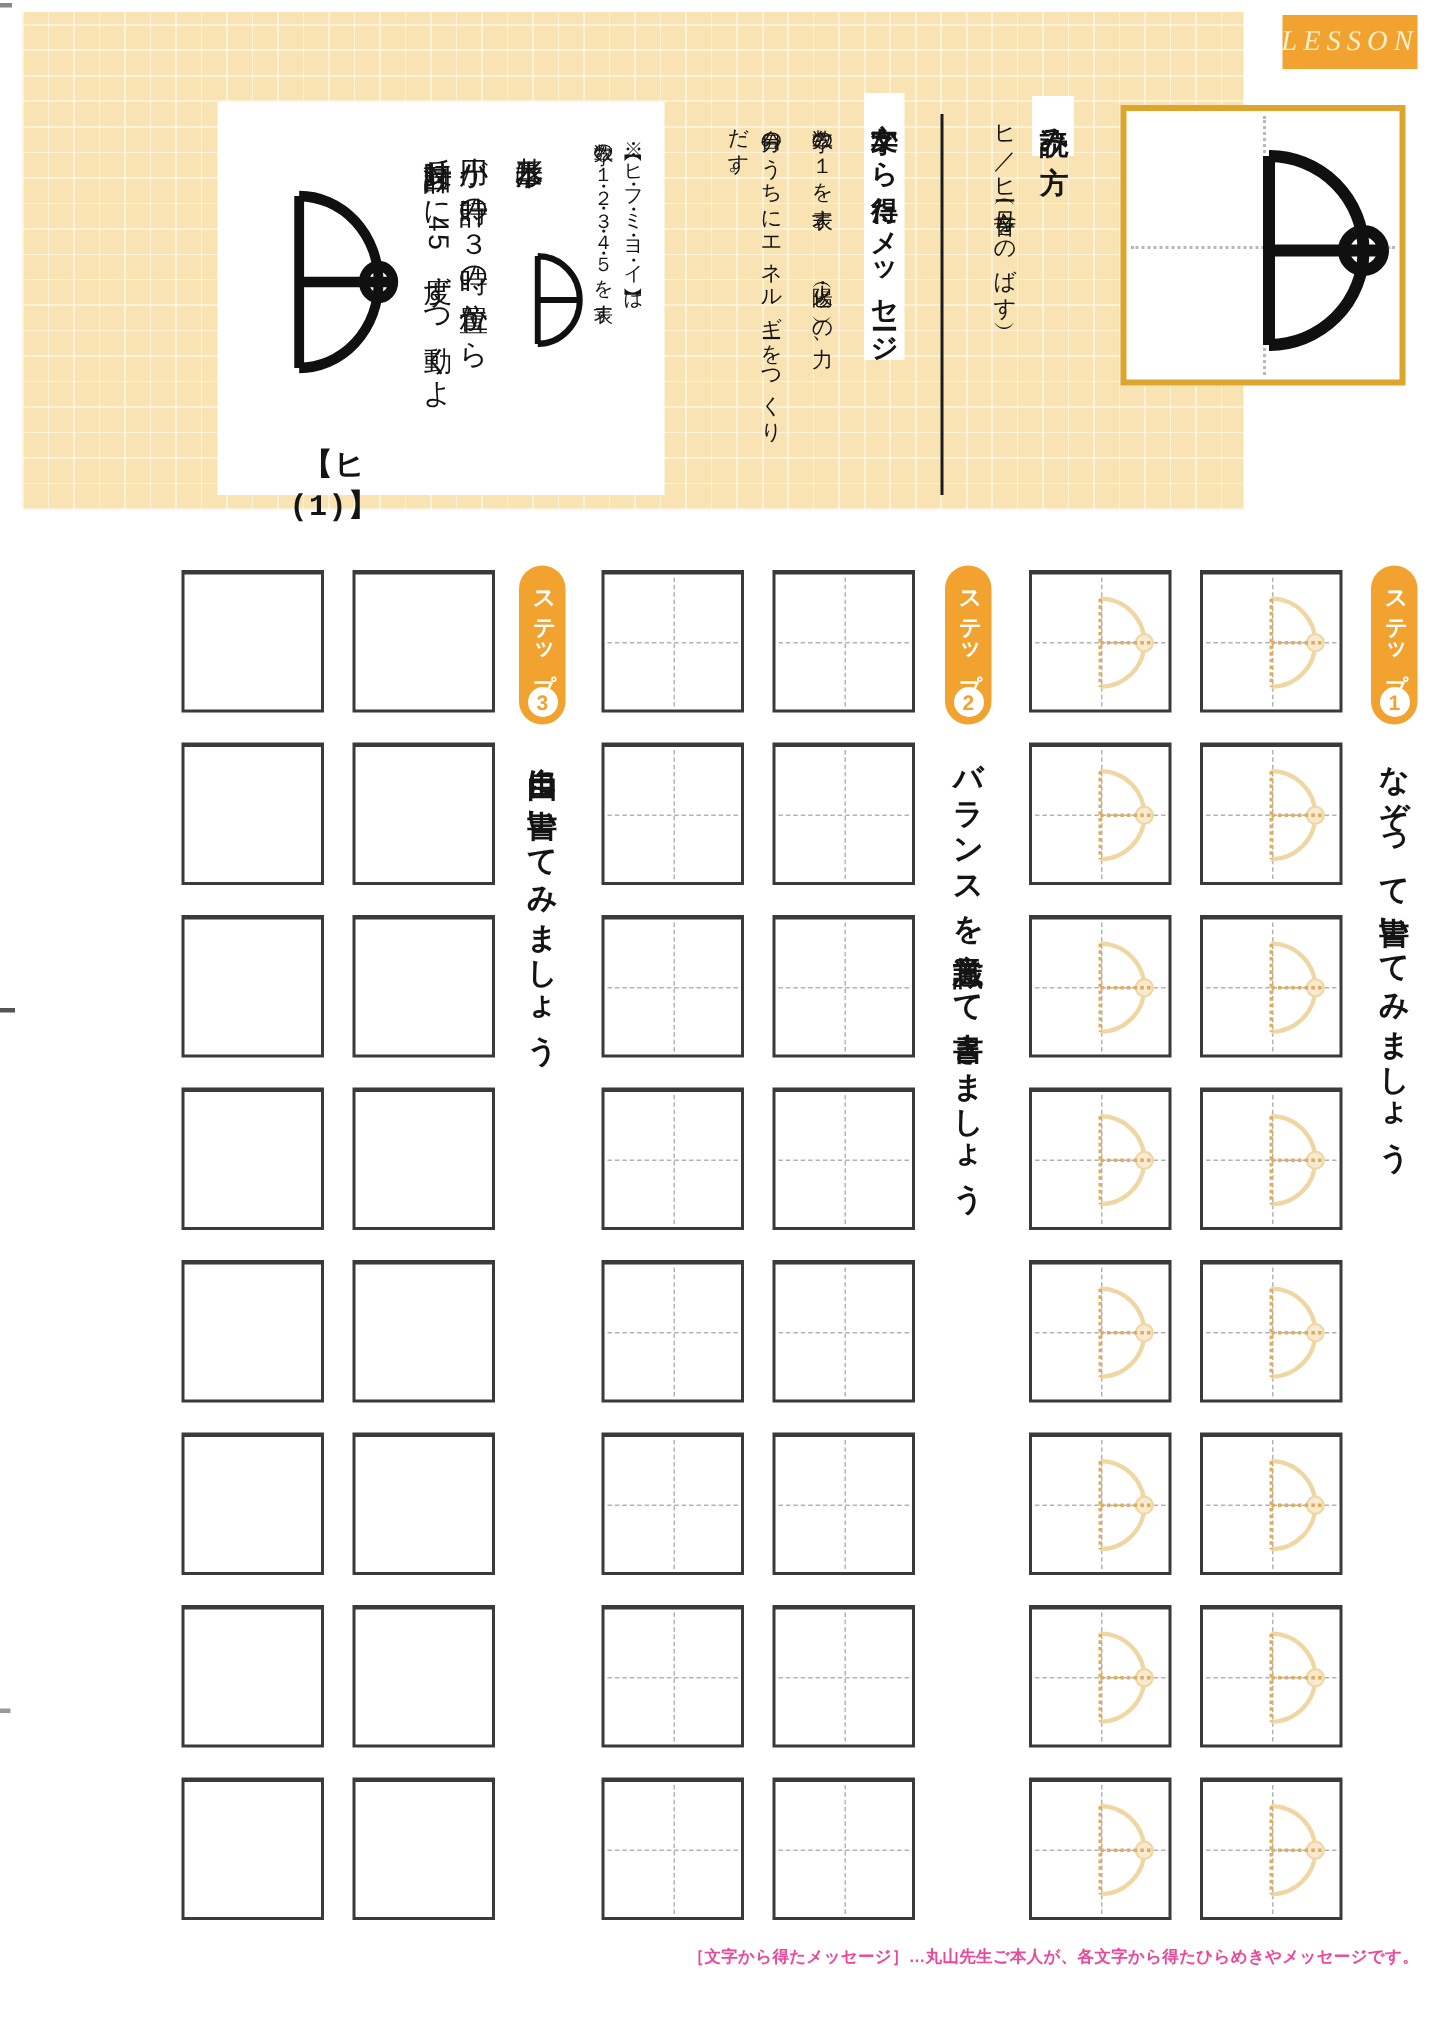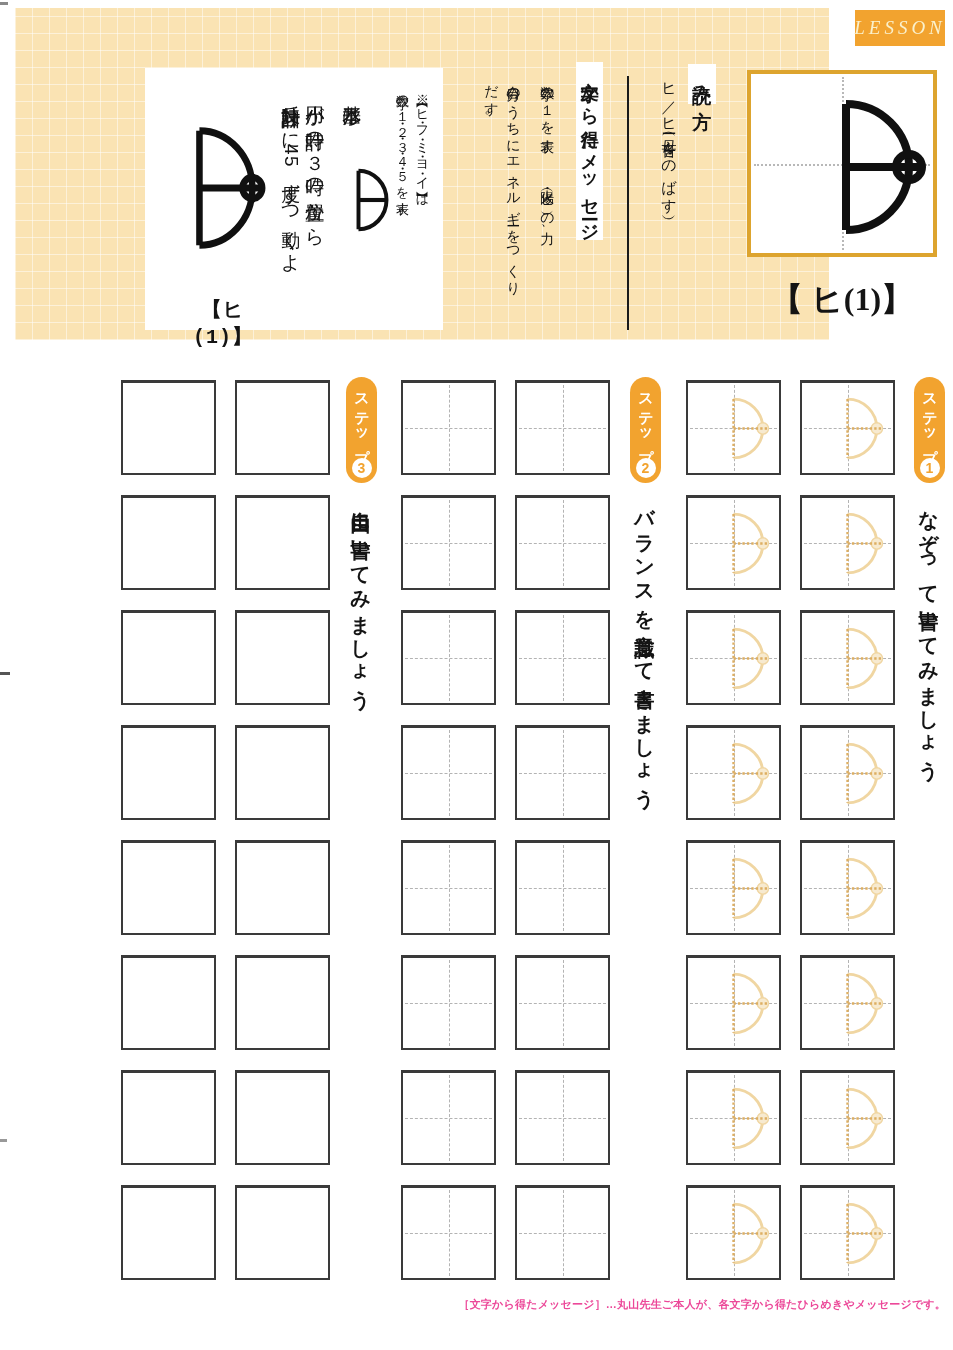--- a/index.html
+++ b/index.html
@@ -111,21 +111,20 @@
   <div class="abs glyph-box" style="left:732px;top:62px;">
     <div class="bg-h"></div>
     <div class="bg-v"></div>
     <svg class="main-glyph" viewBox="0 0 110 140">
       <path class="stroke" stroke-width="8" d="M8,7 A63,63 0 0 1 8,133"></path>
       <path class="stroke" stroke-width="8" d="M8,7 V133"></path>
       <circle class="stroke" stroke-width="8" cx="71" cy="70" r="13" fill="#ffffff"></circle>
       <path class="stroke" stroke-width="8" d="M8,70 H86"></path>
     </svg>
   </div>
-  <div class="abs char-title" style="left:727px;top:270px;">【 ヒ(1)】</div>
 
   <div class="abs v sec-head" style="left:673px;top:56px;">読み方</div>
   <div class="abs v serif-v" style="left:645px;top:64px;height:265px;font-size:15px;">ヒ／ヒー（母音をのばす）</div>
   <div class="abs divider" style="left:612px;top:68px;"></div>
 
   <div class="abs v sec-head" style="left:561px;top:54px;font-size:18px;">文字から得たメッセージ</div>
   <div class="abs v serif-v" style="left:523px;top:67px;height:260px;font-size:14px;">数字の１を表す。　火・陽（ヒ）の力、</div>
   <div class="abs v serif-v" style="left:489px;top:67px;height:260px;font-size:14px;">自分のうちにエネルギーをつくり</div>
   <div class="abs v serif-v" style="left:467px;top:67px;height:260px;font-size:14px;">だす。</div>
 

